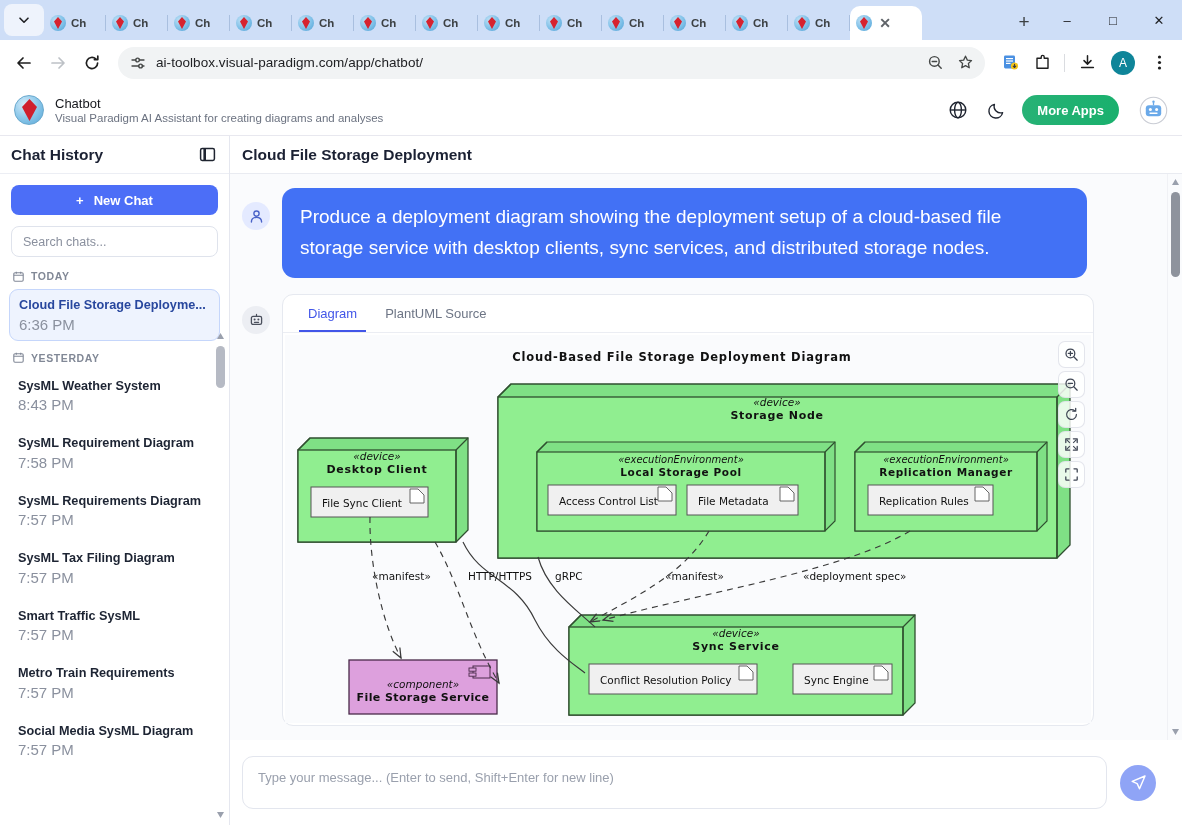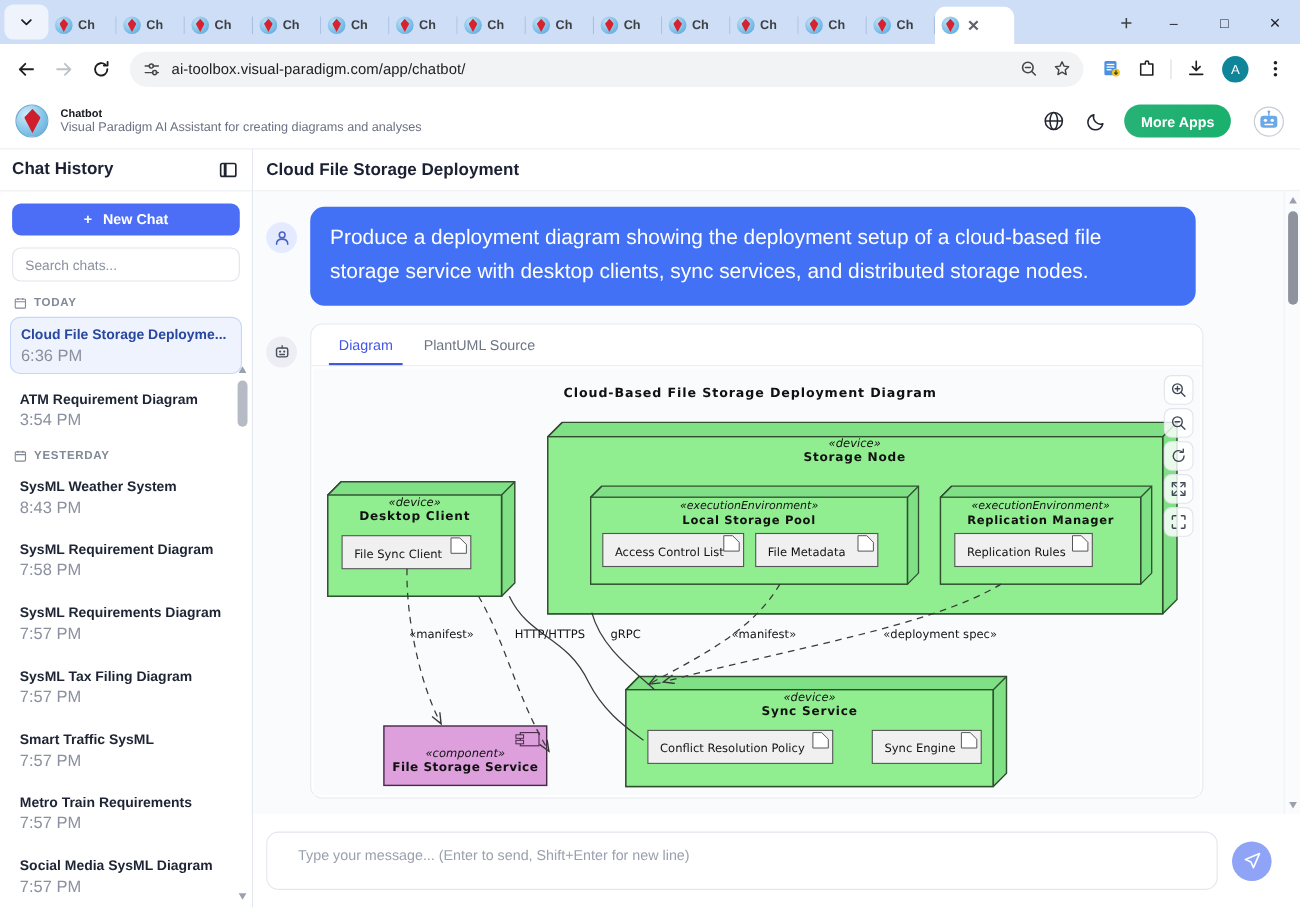--- a/index.html
+++ b/index.html
@@ -100,21 +100,21 @@
   .app-logo .globe {
     position: absolute; inset: 0; border-radius: 50%;
     background: radial-gradient(circle at 34% 30%, #d5ecfa 0%, #8cc8ea 50%, #58a6d6 100%);
     border: 1px solid #6aa9ce;
   }
   .app-logo .dia {
     position: absolute; left: 8px; top: 4px; width: 15px; height: 22px;
     background: #cf1f2d; clip-path: polygon(50% 0%, 100% 36%, 50% 100%, 0% 36%);
   }
   .app-titles { display: flex; flex-direction: column; gap: 1px; flex: 1 1 auto; }
-  .app-title { font-size: 10px; font-weight: bold; color: #16181d; }
+  .app-title { font-size: 13px; font-weight: normal; color: #16181d; }
   .app-sub { font-size: 11.5px; color: #6b7280; }
   .hdr-icon { width: 28px; height: 28px; display: flex; align-items: center; justify-content: center; cursor: pointer; color: #1f2430; }
   .more-apps {
     height: 30px; padding: 0 15px; border-radius: 15px;
     background: linear-gradient(100deg,#27b276 0%, #19b06d 100%);
     color: #fff; font-size: 13px; font-weight: bold;
     display: flex; align-items: center; cursor: pointer; border: none;
   }
   .bot-avatar { width: 29px; height: 29px; margin-left: 9px; cursor: pointer; }
 
@@ -240,21 +240,21 @@
     background: #8e939d; border-radius: 5px;
   }
 
   
   .composer {
     height: 85px; background: #fff; display: flex; align-items: center;
     gap: 13px; padding: 0 26px 0 12px;
   }
   .composer-box {
     flex: 1 1 auto; height: 53px; border: 1px solid #e3e6ee; border-radius: 11px;
-    display: flex; align-items: flex-start; padding: 13px 28px;
+    display: flex; align-items: flex-start; padding: 13px 15px;
     font-size: 13px; color: #9aa0ad; background: #fff;
   }
   .send-btn {
     width: 36px; height: 36px; border-radius: 50%; background: #8fa4f6;
     display: flex; align-items: center; justify-content: center; cursor: pointer;
     flex: 0 0 36px; border: none;
   }
 </style>
 </head>
 <body>
@@ -500,24 +500,20 @@
         <div class="group-label">
           <svg width="11" height="11" viewBox="0 0 11 11">
             <rect x="0.8" y="1.8" width="9.4" height="8.4" rx="1.2" stroke="#818896" stroke-width="1.1" fill="none"></rect>
             <path d="M0.8 4.3h9.4M3.3 0.8v2M7.7 0.8v2" stroke="#818896" stroke-width="1.1"></path>
           </svg>
           <span>TODAY</span>
         </div>
         <div class="chat-item active">
           <div class="chat-name">Cloud File Storage Deployme...</div>
           <div class="chat-time">6:36 PM</div>
-        </div>
-        <div class="chat-item">
-          <div class="chat-name">ATM Requirement Diagram</div>
-          <div class="chat-time">3:54 PM</div>
         </div>
         <div class="group-label">
           <svg width="11" height="11" viewBox="0 0 11 11">
             <rect x="0.8" y="1.8" width="9.4" height="8.4" rx="1.2" stroke="#818896" stroke-width="1.1" fill="none"></rect>
             <path d="M0.8 4.3h9.4M3.3 0.8v2M7.7 0.8v2" stroke="#818896" stroke-width="1.1"></path>
           </svg>
           <span>YESTERDAY</span>
         </div>
         <div class="chat-item">
           <div class="chat-name">SysML Weather System</div>

